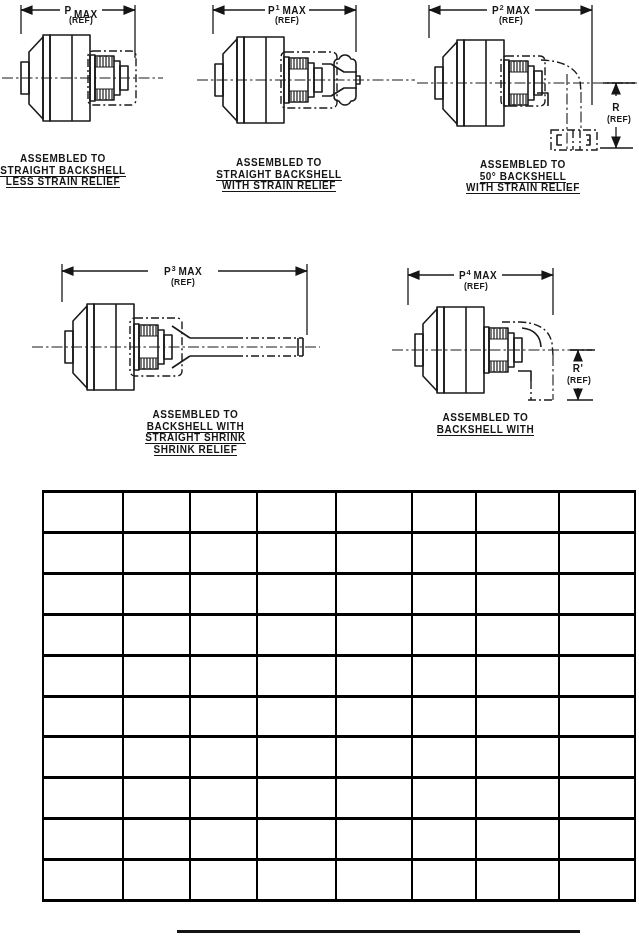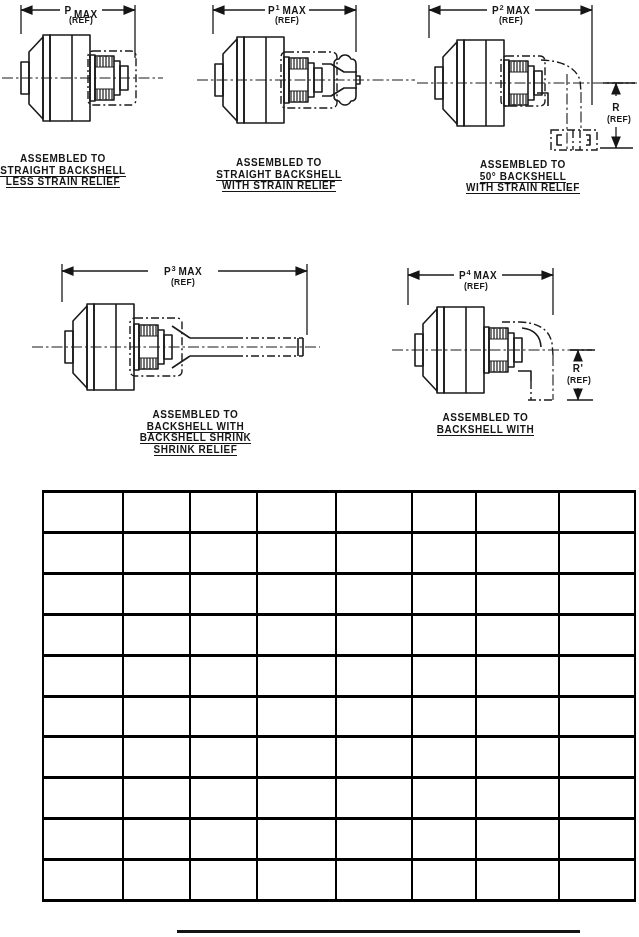--- a/index.html
+++ b/index.html
@@ -171,21 +171,21 @@
     <div><span class="u">WITH STRAIN RELIEF</span></div>
   </div>
   <div class="cap" style="left:438px;top:159px;width:170px">
     <div><span>ASSEMBLED TO</span></div>
     <div><span class="u">50° BACKSHELL</span></div>
     <div><span class="u">WITH STRAIN RELIEF</span></div>
   </div>
   <div class="cap" style="left:108px;top:409px;width:175px">
     <div><span>ASSEMBLED TO</span></div>
     <div><span class="u">BACKSHELL WITH</span></div>
-    <div><span class="u">BACKSHELL SHRINK</span></div>
+    <div><span class="u">STRAIGHT SHRINK</span></div>
     <div><span class="u">SHRINK RELIEF</span></div>
   </div>
   <div class="cap" style="left:378px;top:412px;width:215px">
     <div><span>ASSEMBLED TO</span></div>
     <div><span class="u">BACKSHELL WITH</span></div>
   </div>
 
   <div class="grid" style="grid-template-columns: 80fr 67fr 68fr 79fr 76fr 64fr 84fr 76fr; grid-template-rows: repeat(10, 1fr);">
       <div class="cell"></div>
       <div class="cell"></div>

